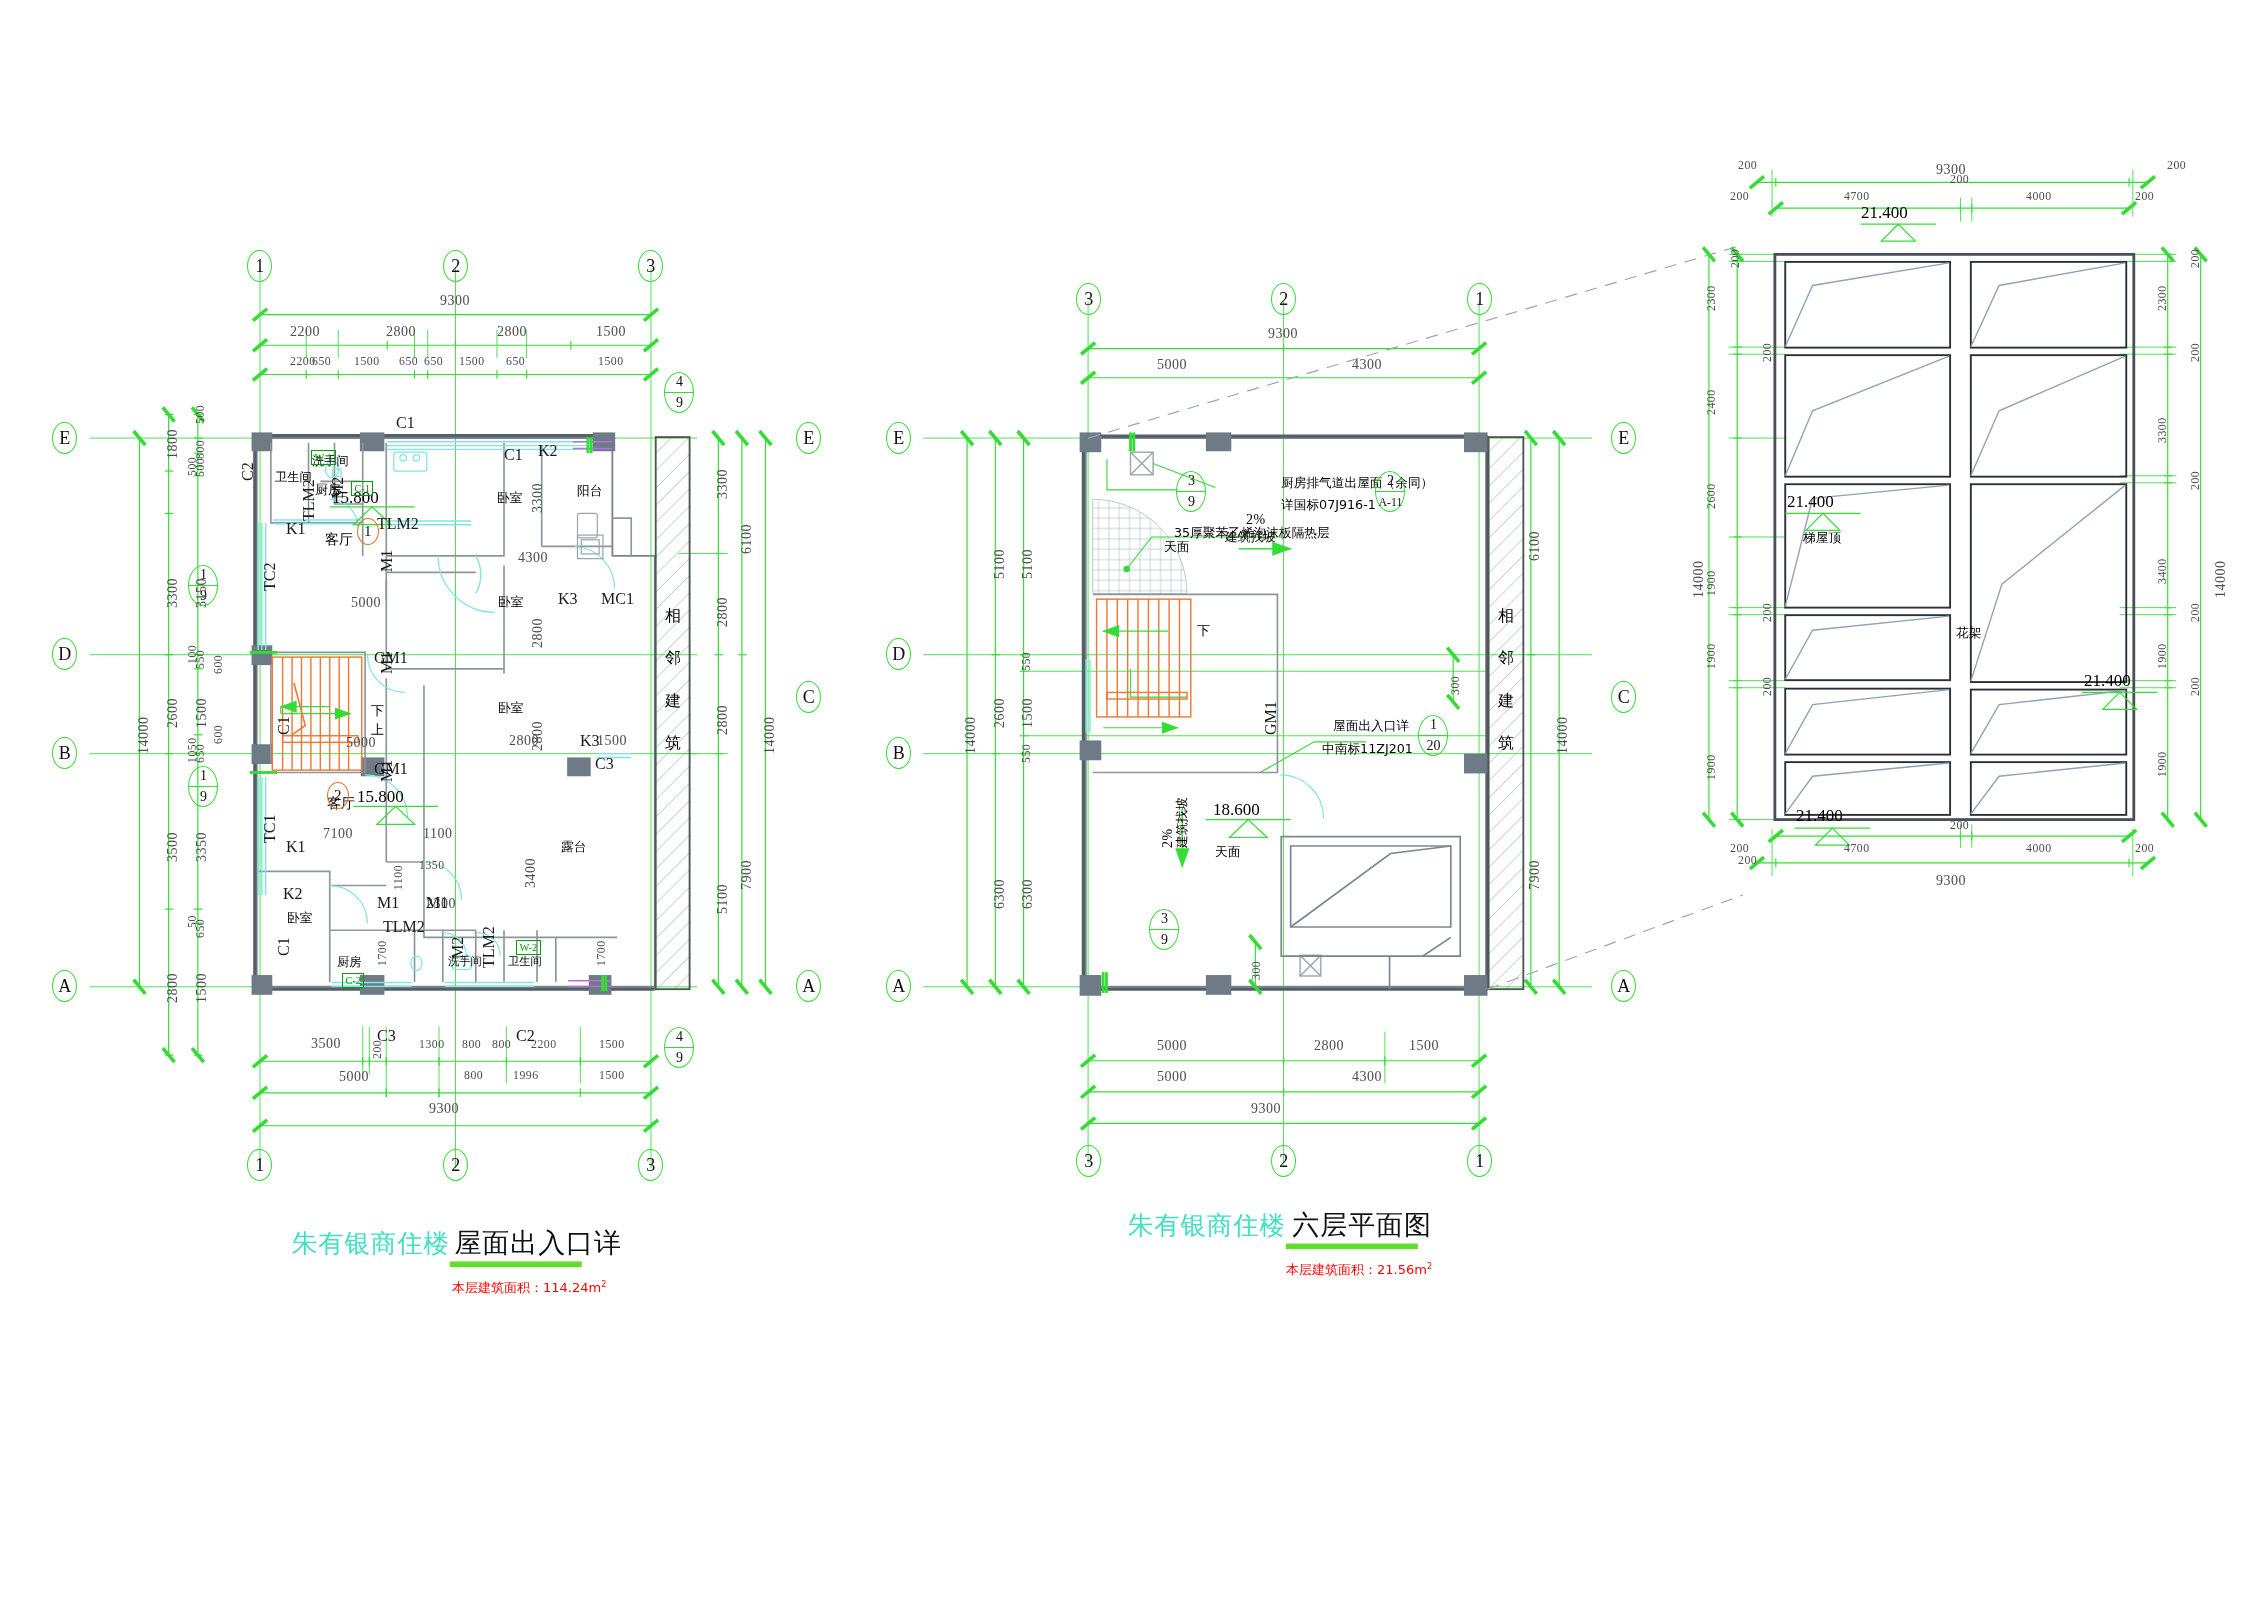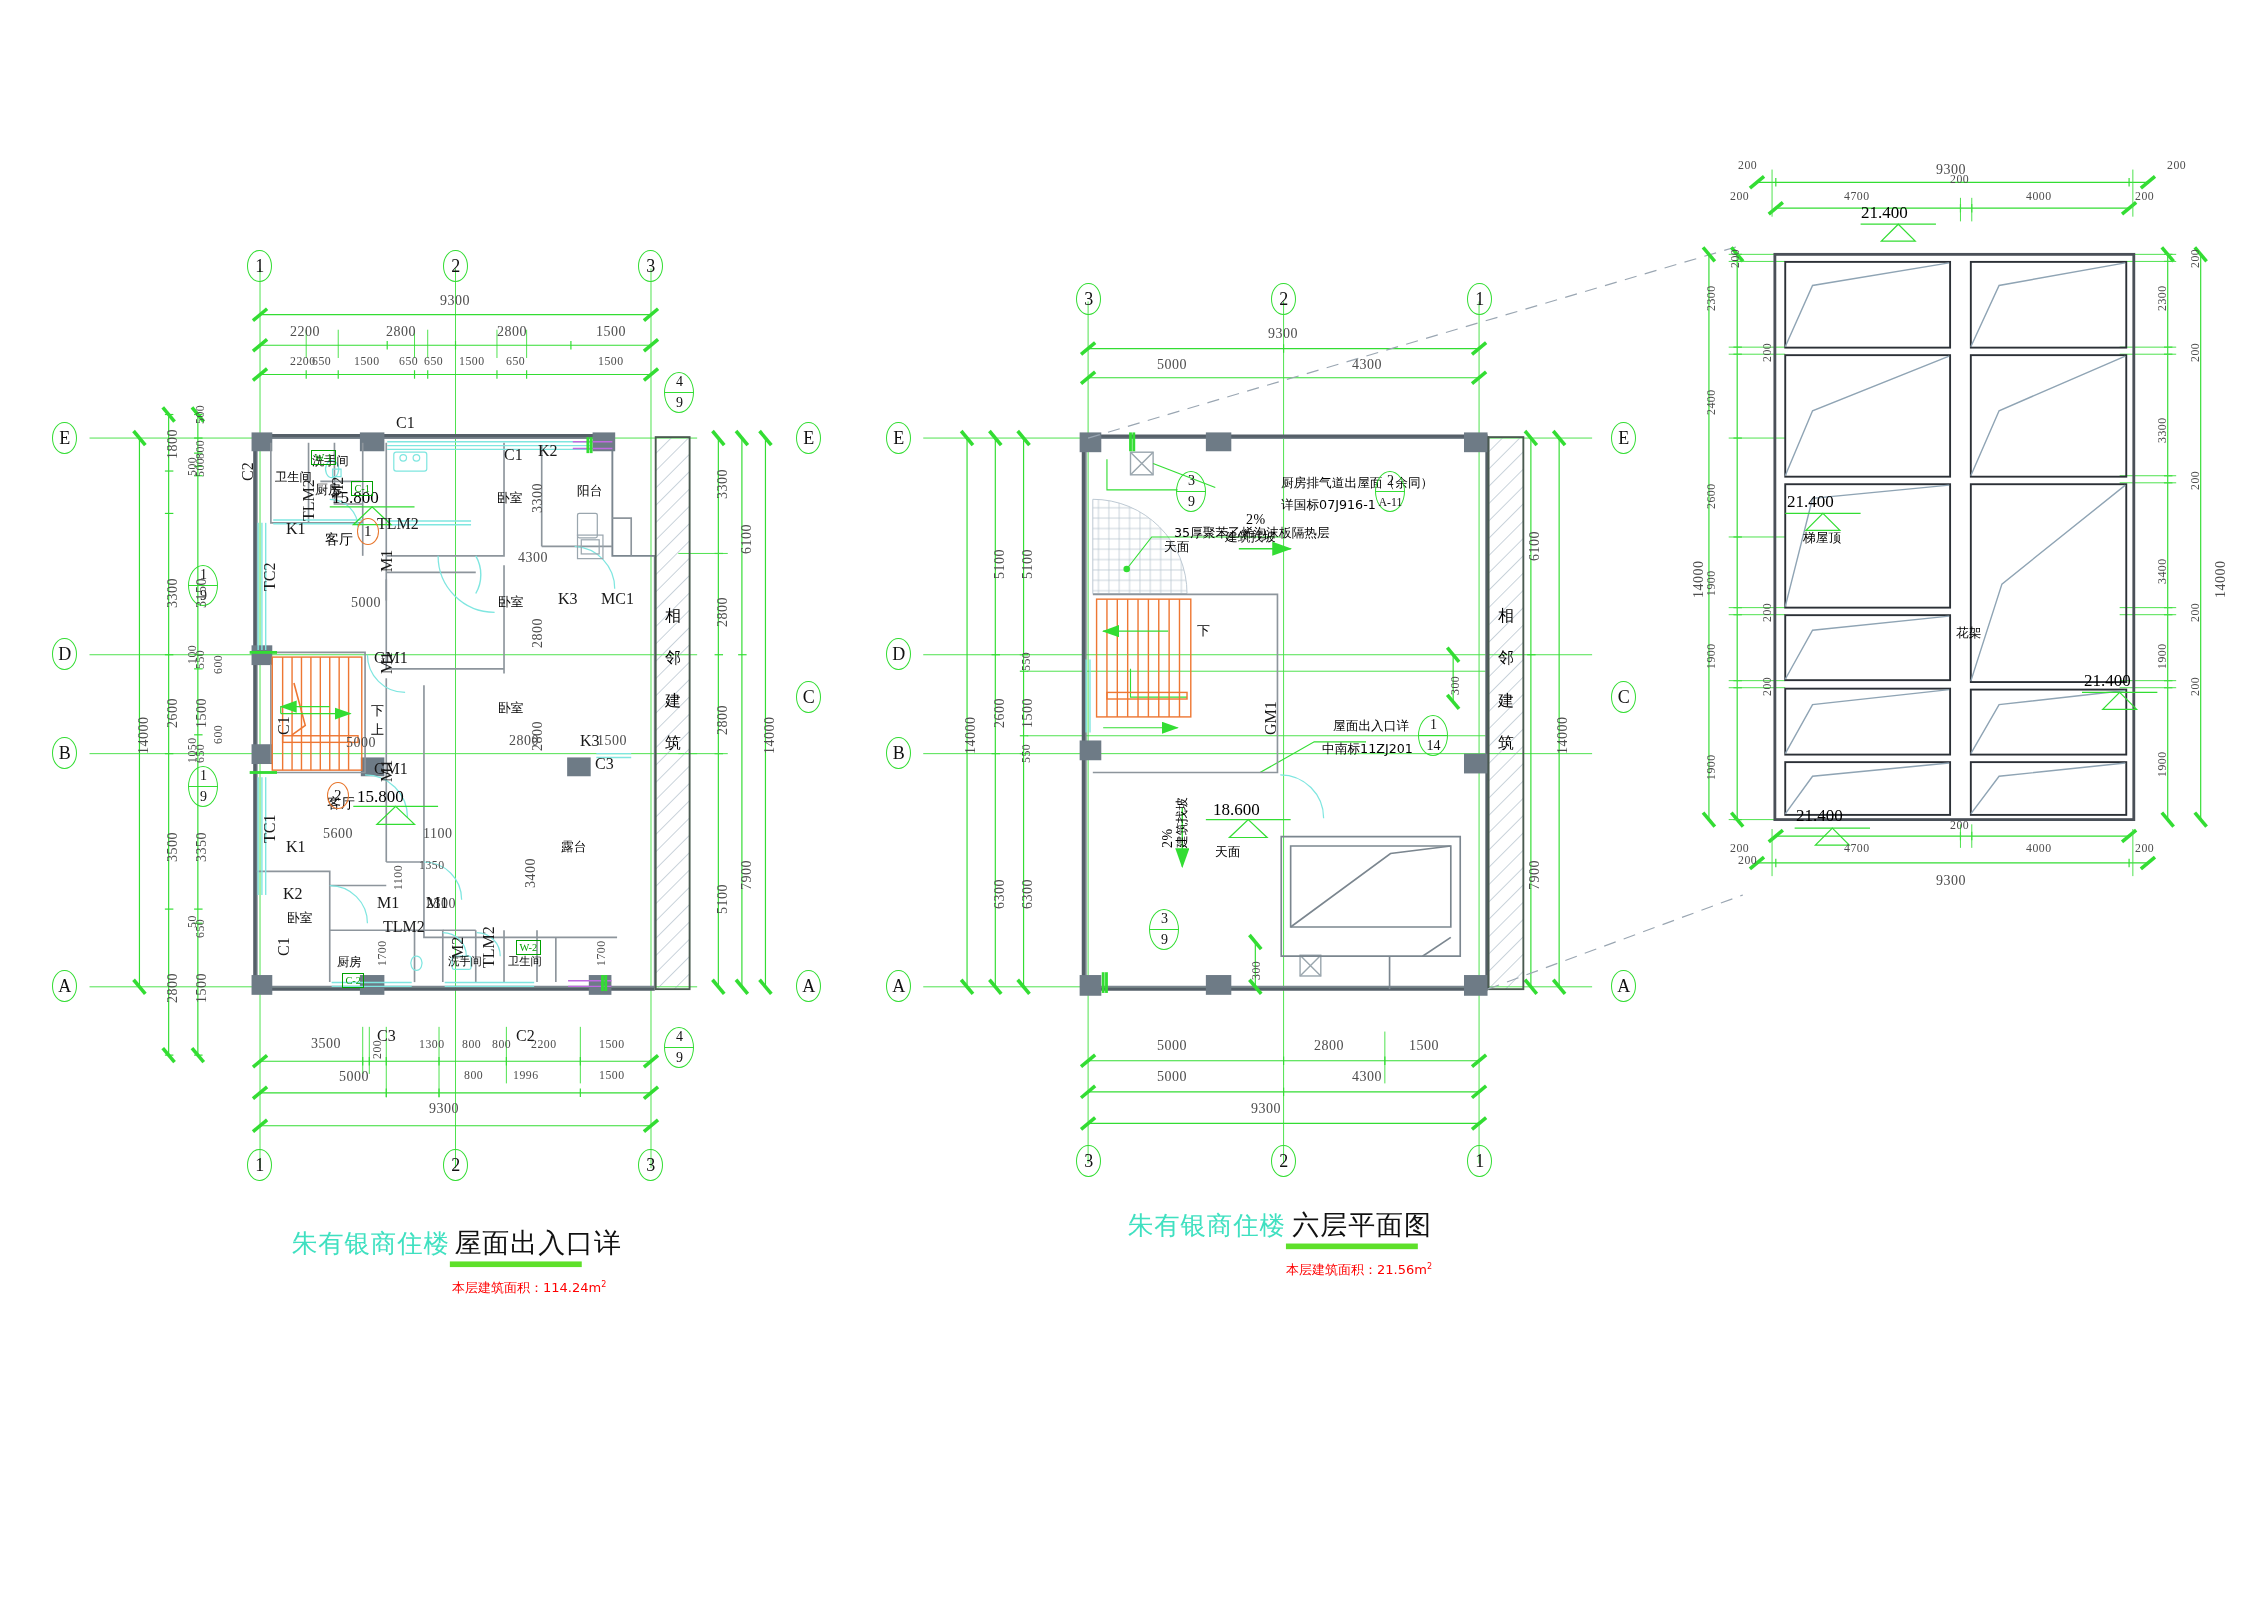--- a/index.html
+++ b/index.html
@@ -735,21 +735,21 @@
 <div class="t dim v" style="left:716px;top:627px;">2800</div>
 <div class="t dim v" style="left:716px;top:735px;">2800</div>
 <div class="t dim v" style="left:716px;top:914px;">5100</div>
 <div class="t dim v" style="left:740px;top:554px;">6100</div>
 <div class="t dim v" style="left:740px;top:890px;">7900</div>
 <div class="t dim v" style="left:763px;top:754px;">14000</div>
 
 <div class="t dim" style="left:351px;top:596px;">5000</div>
 <div class="t dim" style="left:518px;top:551px;">4300</div>
 <div class="t dim" style="left:346px;top:736px;">5000</div>
-<div class="t dim" style="left:323px;top:827px;">5600</div>
+<div class="t dim" style="left:323px;top:827px;">7100</div>
 <div class="t dim" style="left:423px;top:827px;">1100</div>
 <div class="t dim" style="left:509px;top:734px;">2800</div>
 <div class="t dim" style="left:597px;top:734px;">1500</div>
 <div class="t dim" style="left:426px;top:897px;">2300</div>
 <div class="t dim sm" style="left:419px;top:860px;">1350</div>
 <div class="t dim v sm" style="left:377px;top:966px;">1700</div>
 <div class="t dim v sm" style="left:596px;top:966px;">1700</div>
 <div class="t dim v" style="left:524px;top:888px;">3400</div>
 <div class="t dim v sm" style="left:393px;top:890px;">1100</div>
 <div class="t dim v sm" style="left:213px;top:674px;">600</div>
@@ -931,21 +931,21 @@
 <div class="detmark" style="left:1375px;top:471px;">
   <div class="ring"></div>
       <div class="bar"></div>
   <div class="up">2</div>
   <div class="dn" style="font-size:11.8px">A-11</div>
 </div>
 <div class="detmark" style="left:1418px;top:715px;">
   <div class="ring"></div>
       <div class="bar"></div>
   <div class="up">1</div>
-  <div class="dn">14</div>
+  <div class="dn">20</div>
 </div>
 <div class="detmark" style="left:1149px;top:909px;">
   <div class="ring"></div>
       <div class="bar"></div>
   <div class="up">3</div>
   <div class="dn">9</div>
 </div>
 
 <div class="t dim" style="left:1936px;top:163px;">9300</div>
 <div class="t dim sm" style="left:1730px;top:191px;">200</div>

